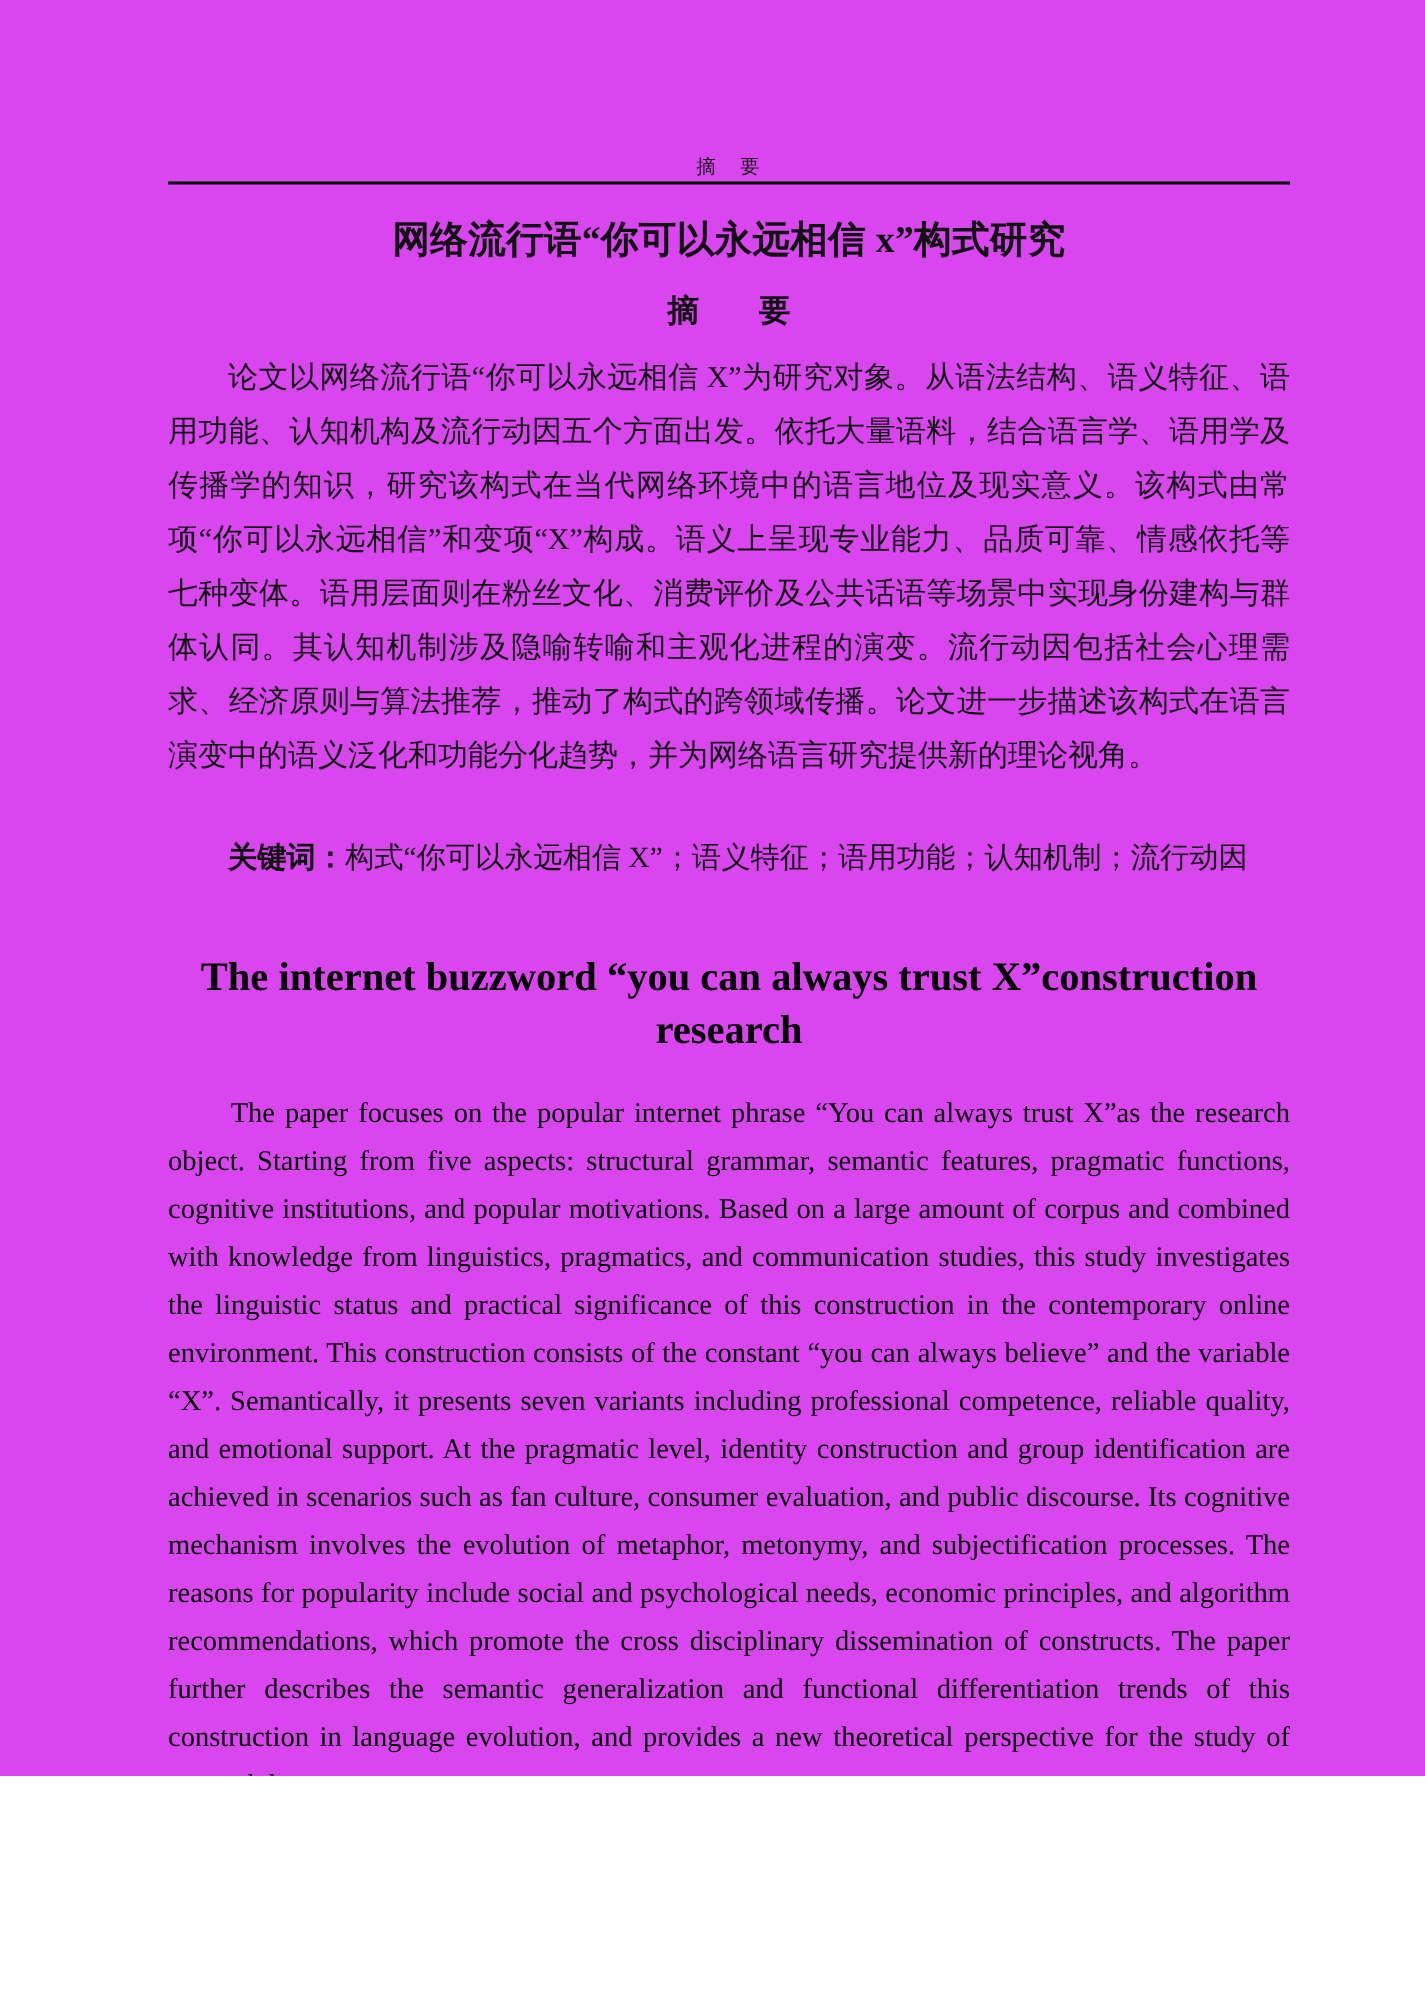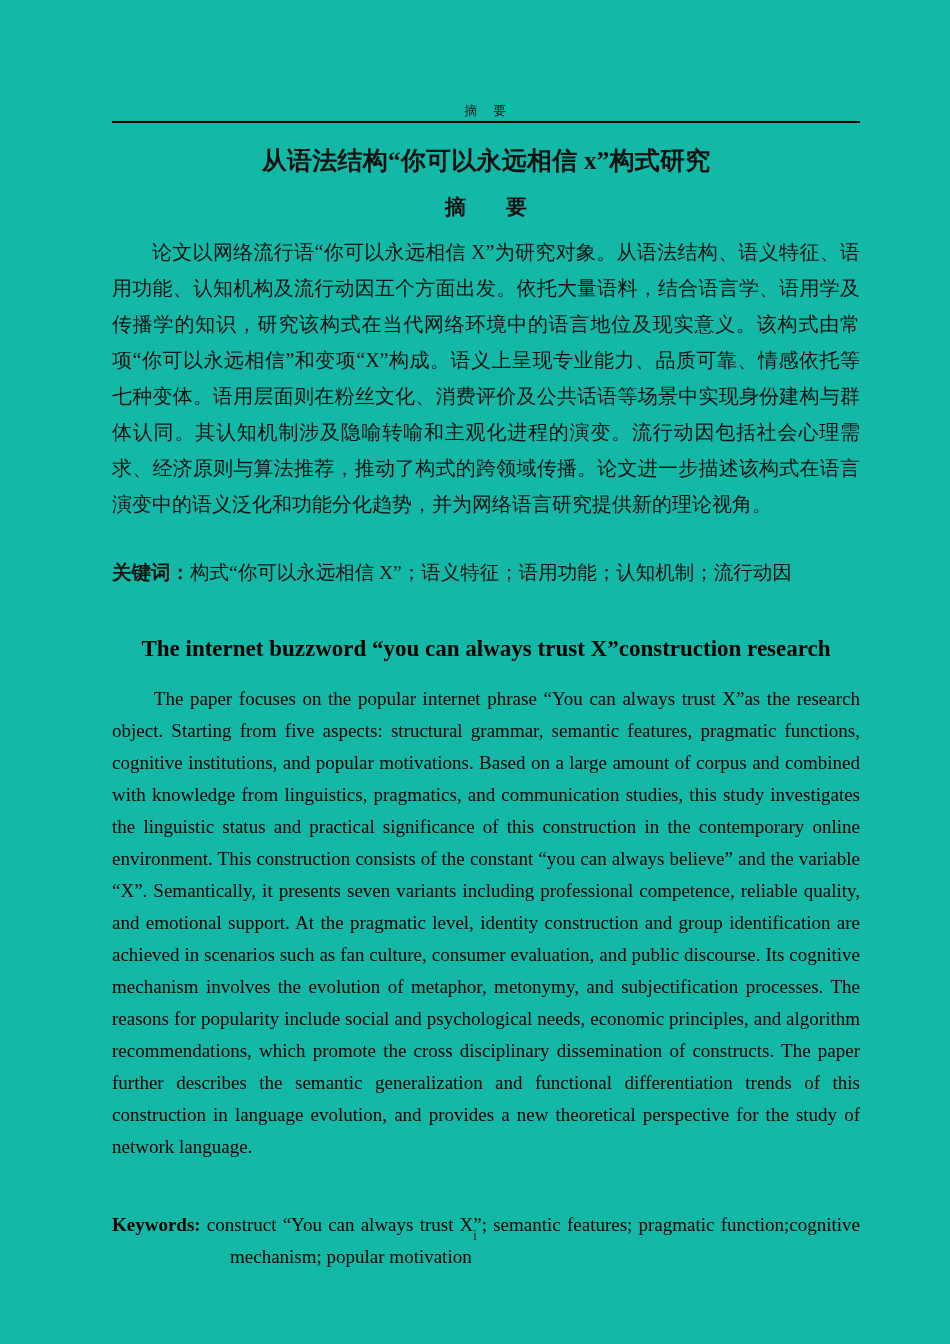--- a/index.html
+++ b/index.html
@@ -4,22 +4,22 @@
 <style>
   html, body {
     margin: 0;
     padding: 0;
     background: #ffffff;
   }
 
   .page {
     position: relative;
     width: 950px;
-    height: 1344px;
-    background: #14b8a6;
+    height: 1184px;
+    background: #d946ef;
     margin: 0 auto;
     overflow: hidden;
     font-family: "Liberation Serif", "DejaVu Serif", serif;
     color: #000000;
   }
 
   .content {
     position: absolute;
     left: 112px;
     top: 0;
@@ -80,26 +80,27 @@
 
   .cn-keywords {
     font-size: 19.5px;
     line-height: 34px;
     margin-top: 34px;
     color: #111;
     text-align: left;
   }
   .cn-keywords .kw-label {
     font-weight: bold;
+    margin-left: 40px;
   }
 
   
   .en-title {
     text-align: center;
-    font-size: 23px;
+    font-size: 27px;
     font-weight: bold;
     margin-top: 44px;
     line-height: 1.3;
     color: #000;
   }
 
   
   .en-para {
     font-size: 19px;
     line-height: 32px;
@@ -141,21 +142,21 @@
 
 <div class="page">
 
   <div class="content">
 
     <div class="header-area">
       <div class="header-text">摘　要</div>
       <div class="header-rule"></div>
     </div>
 
-    <h1 class="cn-title">从语法结构“你可以永远相信 x”构式研究</h1>
+    <h1 class="cn-title">网络流行语“你可以永远相信 x”构式研究</h1>
 
     <div class="cn-abstract-label">摘　要</div>
 
     <p class="cn-para">论文以网络流行语“你可以永远相信 X”为研究对象。从语法结构、语义特征、语用功能、认知机构及流行动因五个方面出发。依托大量语料，结合语言学、语用学及传播学的知识，研究该构式在当代网络环境中的语言地位及现实意义。该构式由常项“你可以永远相信”和变项“X”构成。语义上呈现专业能力、品质可靠、情感依托等七种变体。语用层面则在粉丝文化、消费评价及公共话语等场景中实现身份建构与群体认同。其认知机制涉及隐喻转喻和主观化进程的演变。流行动因包括社会心理需求、经济原则与算法推荐，推动了构式的跨领域传播。论文进一步描述该构式在语言演变中的语义泛化和功能分化趋势，并为网络语言研究提供新的理论视角。</p>
 
     <p class="cn-keywords">
       <span class="kw-label">关键词：</span><span>构式“你可以永远相信 X”；语义特征；语用功能；认知机制；流行动因</span>
     </p>
 
     <h2 class="en-title">The internet buzzword “you can always trust X”construction research</h2>

